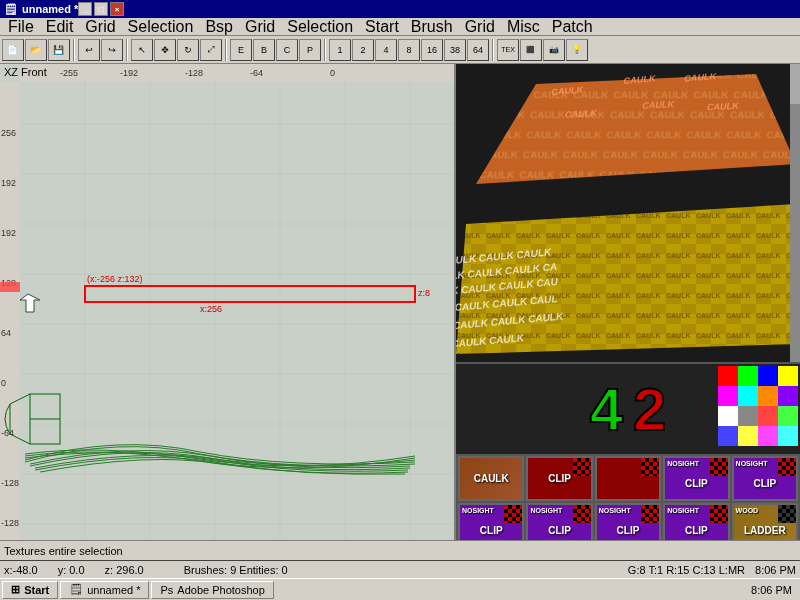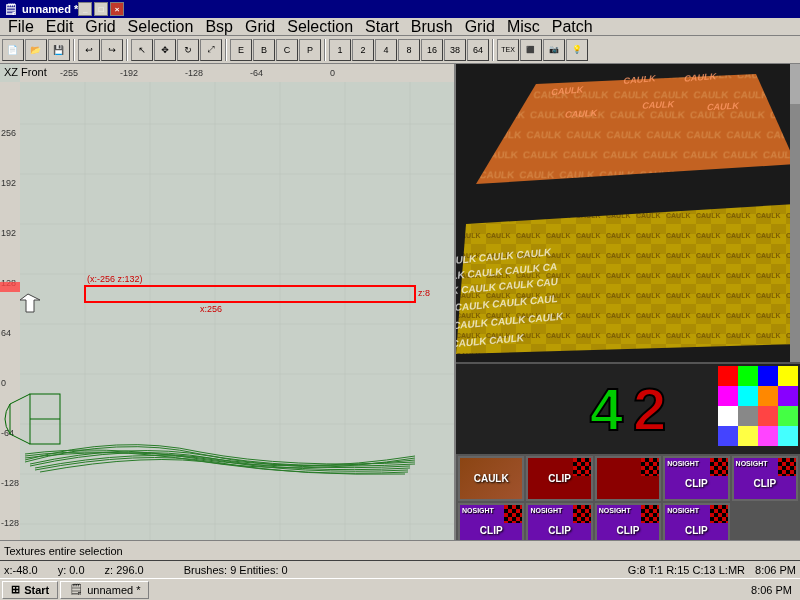--- a/index.html
+++ b/index.html
@@ -552,20 +552,25 @@
         <div class="tex-btn nosight" style="background: #6a0dad; position:relative;">
           <span class="nosight-label">NOSIGHT</span>
           <div class="checker-overlay" style="background-image: repeating-conic-gradient(#000 0% 25%, #cc0000 0% 50%); background-size: 8px 8px;"></div>
           <span class="tex-btn-label" style="margin-top: 10px;">CLIP</span>
         </div>
         <div class="tex-btn nosight" style="background: #6a0dad; position:relative;">
           <span class="nosight-label">NOSIGHT</span>
           <div class="checker-overlay" style="background-image: repeating-conic-gradient(#000 0% 25%, #cc0000 0% 50%); background-size: 8px 8px;"></div>
           <span class="tex-btn-label" style="margin-top: 10px;">CLIP</span>
         </div>
+        <div class="tex-btn wood" style="background: linear-gradient(135deg, #8b6914, #a07820); position:relative;">
+          <span class="nosight-label">WOOD</span>
+          <div class="checker-overlay" style="background-image: repeating-conic-gradient(#000 0% 25%, #333 0% 50%); background-size: 8px 8px;"></div>
+          <span class="tex-btn-label" style="margin-top: 10px;">LADDER</span>
+        </div>
 
       </div>
     </div>
   </div>
 </div>
 
 <div id="statusbar">
   <span>Textures entire selection</span>
 </div>
 
@@ -582,14 +587,18 @@
 
 <div id="taskbar">
   <div class="taskbar-btn taskbar-start">
     <span>⊞</span>
     <span>Start</span>
   </div>
   <div class="taskbar-btn">
     <span>🗒</span>
     <span>unnamed *</span>
   </div>
+  <div class="taskbar-btn">
+    <span>Ps</span>
+    <span>Adobe Photoshop</span>
+  </div>
   <div class="taskbar-time">8:06 PM</div>
 </div>
 
 </body></html>

